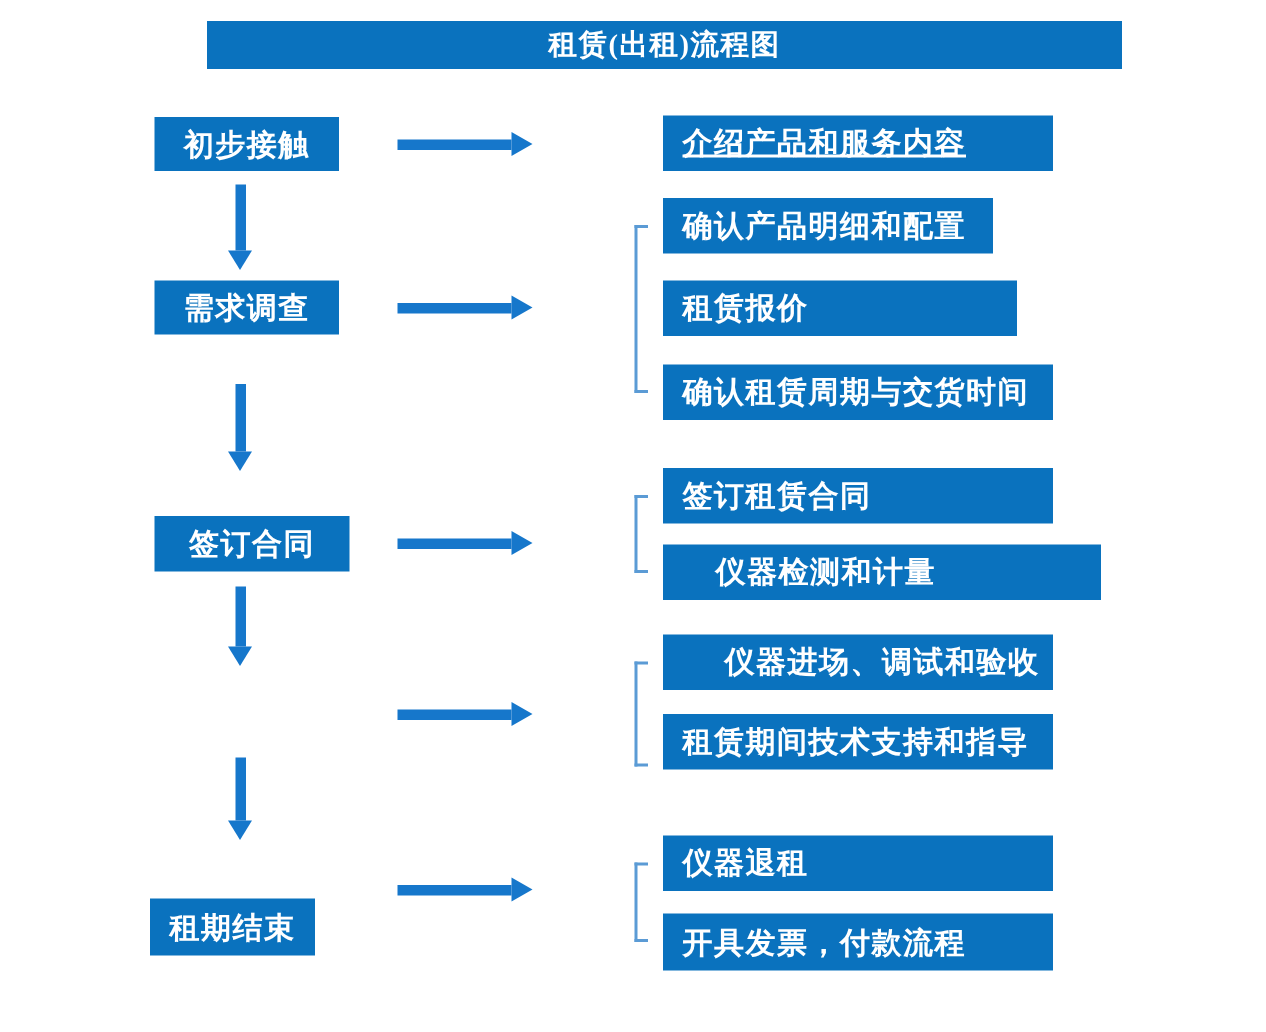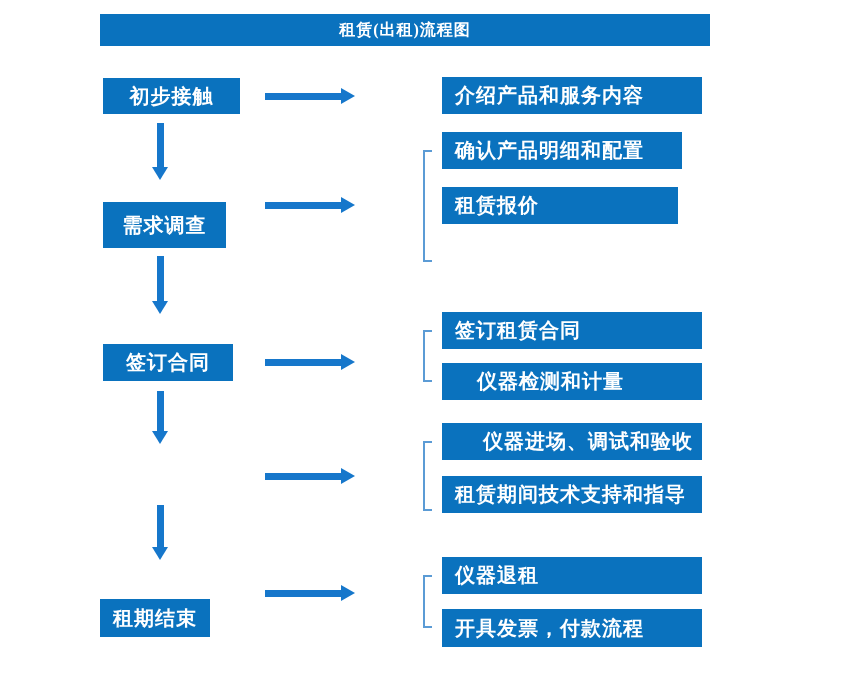--- a/index.html
+++ b/index.html
@@ -16,25 +16,26 @@
     height: 688px;
     background: var(--page-bg);
     font-family: "Liberation Serif", "DejaVu Serif", serif;
     overflow: hidden;
   }
   .titlebar {
     position: absolute;
     background: var(--box-blue);
     color: var(--text-white);
     font-weight: bold;
-    font-size: 16px;
+    font-size: 19px;
     letter-spacing: 1px;
     display: flex;
     align-items: center;
     justify-content: center;
+    margin-left: 38px;
   }
   .box {
     position: absolute;
     background: var(--box-blue);
     color: var(--text-white);
     font-weight: bold;
     font-size: 20px;
     letter-spacing: 1px;
     box-sizing: border-box;
     display: flex;
@@ -67,22 +68,22 @@
     border-bottom: 2px solid var(--bracket-blue);
   }
 </style>
 </head>
 <body>
 
 <div class="canvas">
 
   <div class="titlebar" style="left:100px; top:14px; width:610px; height:32px;">租赁(出租)流程图</div>
 
-  <div class="box lbox" style="left:103px; top:78px; width:137px; height:36px;">初步接触</div>
-  <div class="box lbox" style="left:103px; top:202px; width:123px; height:46px;">需求调查</div>
+  <div class="box lbox" style="left:103px; top:78px; width:123px; height:36px;">初步接触</div>
+  <div class="box lbox" style="left:103px; top:187px; width:123px; height:36px;">需求调查</div>
   <div class="box lbox" style="left:103px; top:344px; width:130px; height:37px;">签订合同</div>
   <div class="box lbox" style="left:100px; top:574px; width:110px; height:38px;margin-top:25px;">租期结束</div>
 
   <div class="varrow" style="left:152px; top:123px; height:57px;">
     <div class="shaft"></div>
     <div class="head"></div>
   </div>
   <div class="varrow" style="left:152px; top:256px; height:58px;">
     <div class="shaft"></div>
     <div class="head"></div>
@@ -115,23 +116,24 @@
   <div class="harrow" style="left:265px; top:585px; width:90px;">
     <div class="shaft"></div>
     <div class="head"></div>
   </div>
 
   <div class="bracket" style="left:423px; top:150px; height:112px;"></div>
   <div class="bracket" style="left:423px; top:330px; height:52px;"></div>
   <div class="bracket" style="left:423px; top:441px; height:70px;"></div>
   <div class="bracket" style="left:423px; top:575px; height:53px;"></div>
 
-  <div class="box rbox" style="left:442px; top:77px; width:260px; height:37px;">介绍产品和服务内容</div>
-  <div class="box rbox" style="left:442px; top:132px; width:240px; height:37px;">确认产品明细和配置</div>
+  <div class="box rbox" style="left:442px; top:77px; width:260px; height:37px;text-decoration:underline;">介绍产品和服务内容</div>
+  <div class="box rbox" style="left:442px; top:132px; width:220px; height:37px;">确认产品明细和配置</div>
   <div class="box rbox" style="left:442px; top:187px; width:236px; height:37px;">租赁报价</div>
+  <div class="box rbox" style="left:442px; top:243px; width:260px; height:37px;">确认租赁周期与交货时间</div>
   <div class="box rbox" style="left:442px; top:312px; width:260px; height:37px;">签订租赁合同</div>
-  <div class="box rbox" style="left:442px; top:363px; width:260px; height:37px;padding-left:35px;">仪器检测和计量</div>
+  <div class="box rbox" style="left:442px; top:363px; width:292px; height:37px;padding-left:35px;">仪器检测和计量</div>
   <div class="box rbox" style="left:442px; top:423px; width:260px; height:37px;padding-left:41px;">仪器进场、调试和验收</div>
   <div class="box rbox" style="left:442px; top:476px; width:260px; height:37px;">租赁期间技术支持和指导</div>
   <div class="box rbox" style="left:442px; top:557px; width:260px; height:37px;">仪器退租</div>
   <div class="box rbox" style="left:442px; top:609px; width:260px; height:38px;">开具发票，付款流程</div>
 
 </div>
 
 </body></html>

